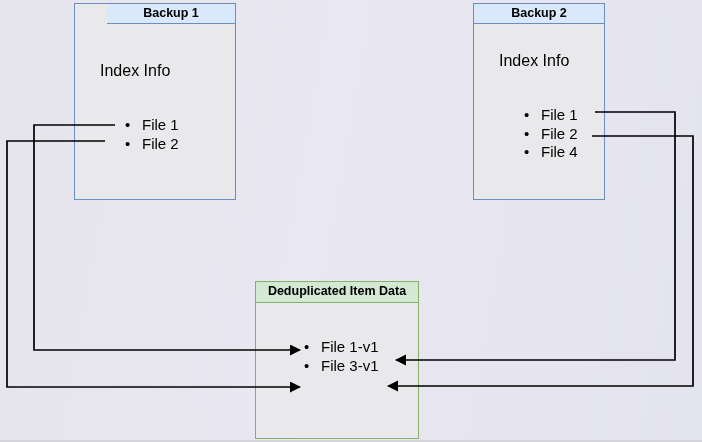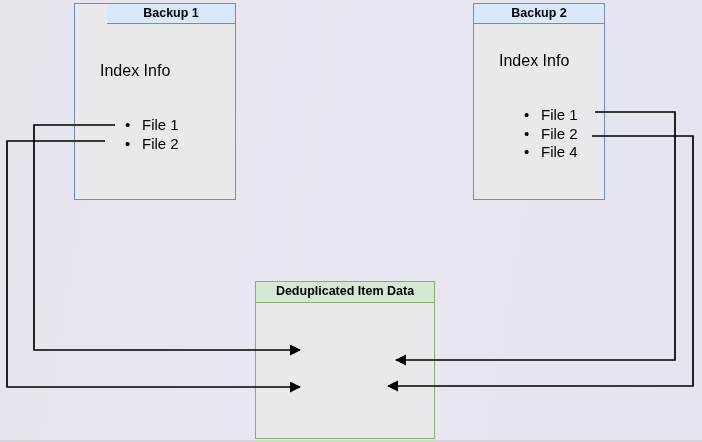--- a/index.html
+++ b/index.html
@@ -64,21 +64,21 @@
   }
 
   #node-backup1 { left: 74px;  top: 3px;   width: 162px; height: 197px; padding-left: 32px; }
   #node-backup1 .subtitle { left: 25px; top: 57px; }
   #node-backup1 .filelist { left: 50px; top: 112px; }
 
   #node-backup2 { left: 473px; top: 3px;   width: 132px; height: 197px; }
   #node-backup2 .subtitle { left: 25px; top: 47px; }
   #node-backup2 .filelist { left: 50px; top: 102px; }
 
-  #node-dedup   { left: 255px; top: 281px; width: 180px; height: 158px; }
+  #node-dedup   { left: 255px; top: 281px; width: 164px; height: 158px; }
   #node-dedup .filelist { left: 48px; top: 55px; line-height: 19.3px; }
 
   svg.edges {
     position: absolute;
     left: 0; top: 0;
     width: 702px; height: 442px;
     pointer-events: none;
   }
   svg.edges polyline {
     fill: none;
@@ -111,20 +111,22 @@
         <li>File 2</li>
         <li>File 4</li>
       </ul>
     </div>
   </div>
 
   <div class="node green" id="node-dedup">
     <div class="node-header">Deduplicated Item Data</div>
     <div class="node-body">
       <ul class="filelist">
+        <li>File 1-v1</li>
+        <li>File 3-v1</li>
       </ul>
     </div>
   </div>
 
   <svg class="edges" viewBox="0 0 702 442">
     <defs>
       <marker id="arrowhead" markerUnits="userSpaceOnUse" markerWidth="13" markerHeight="13" refX="10" refY="5.5" orient="auto">
         <path d="M0,0 L11,5.5 L0,11 Z" fill="#000"></path>
       </marker>
     </defs>

